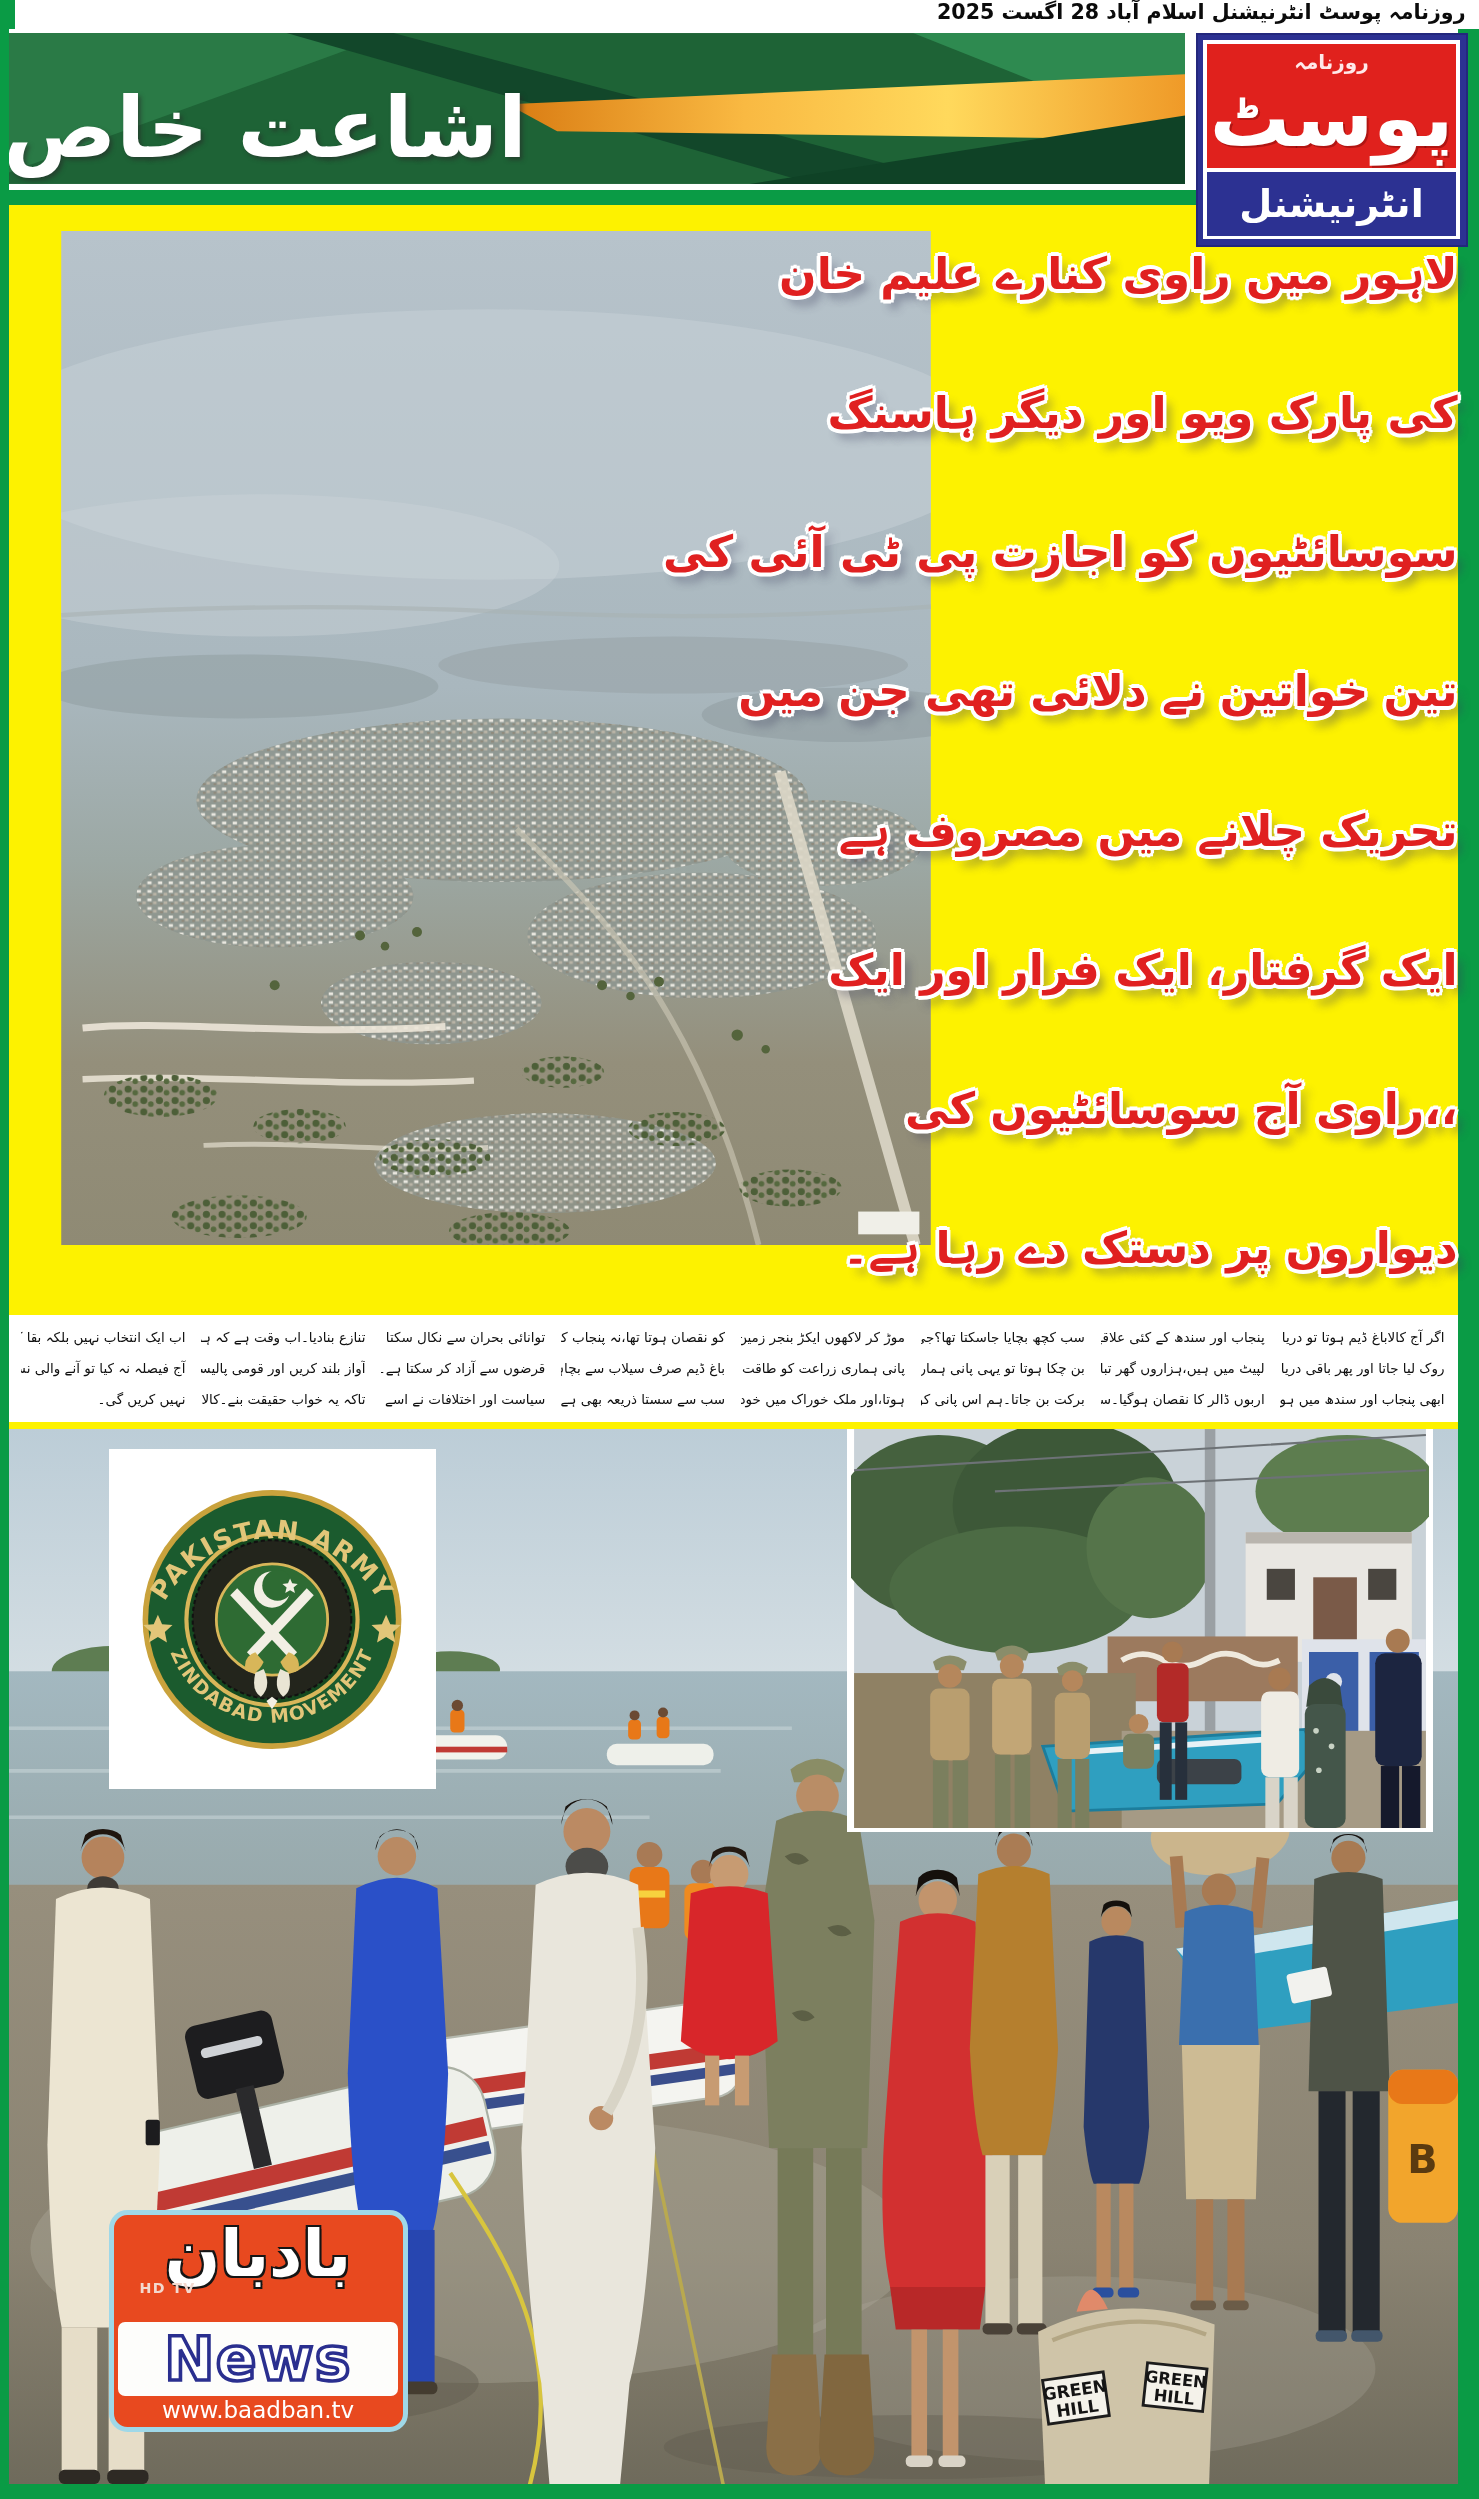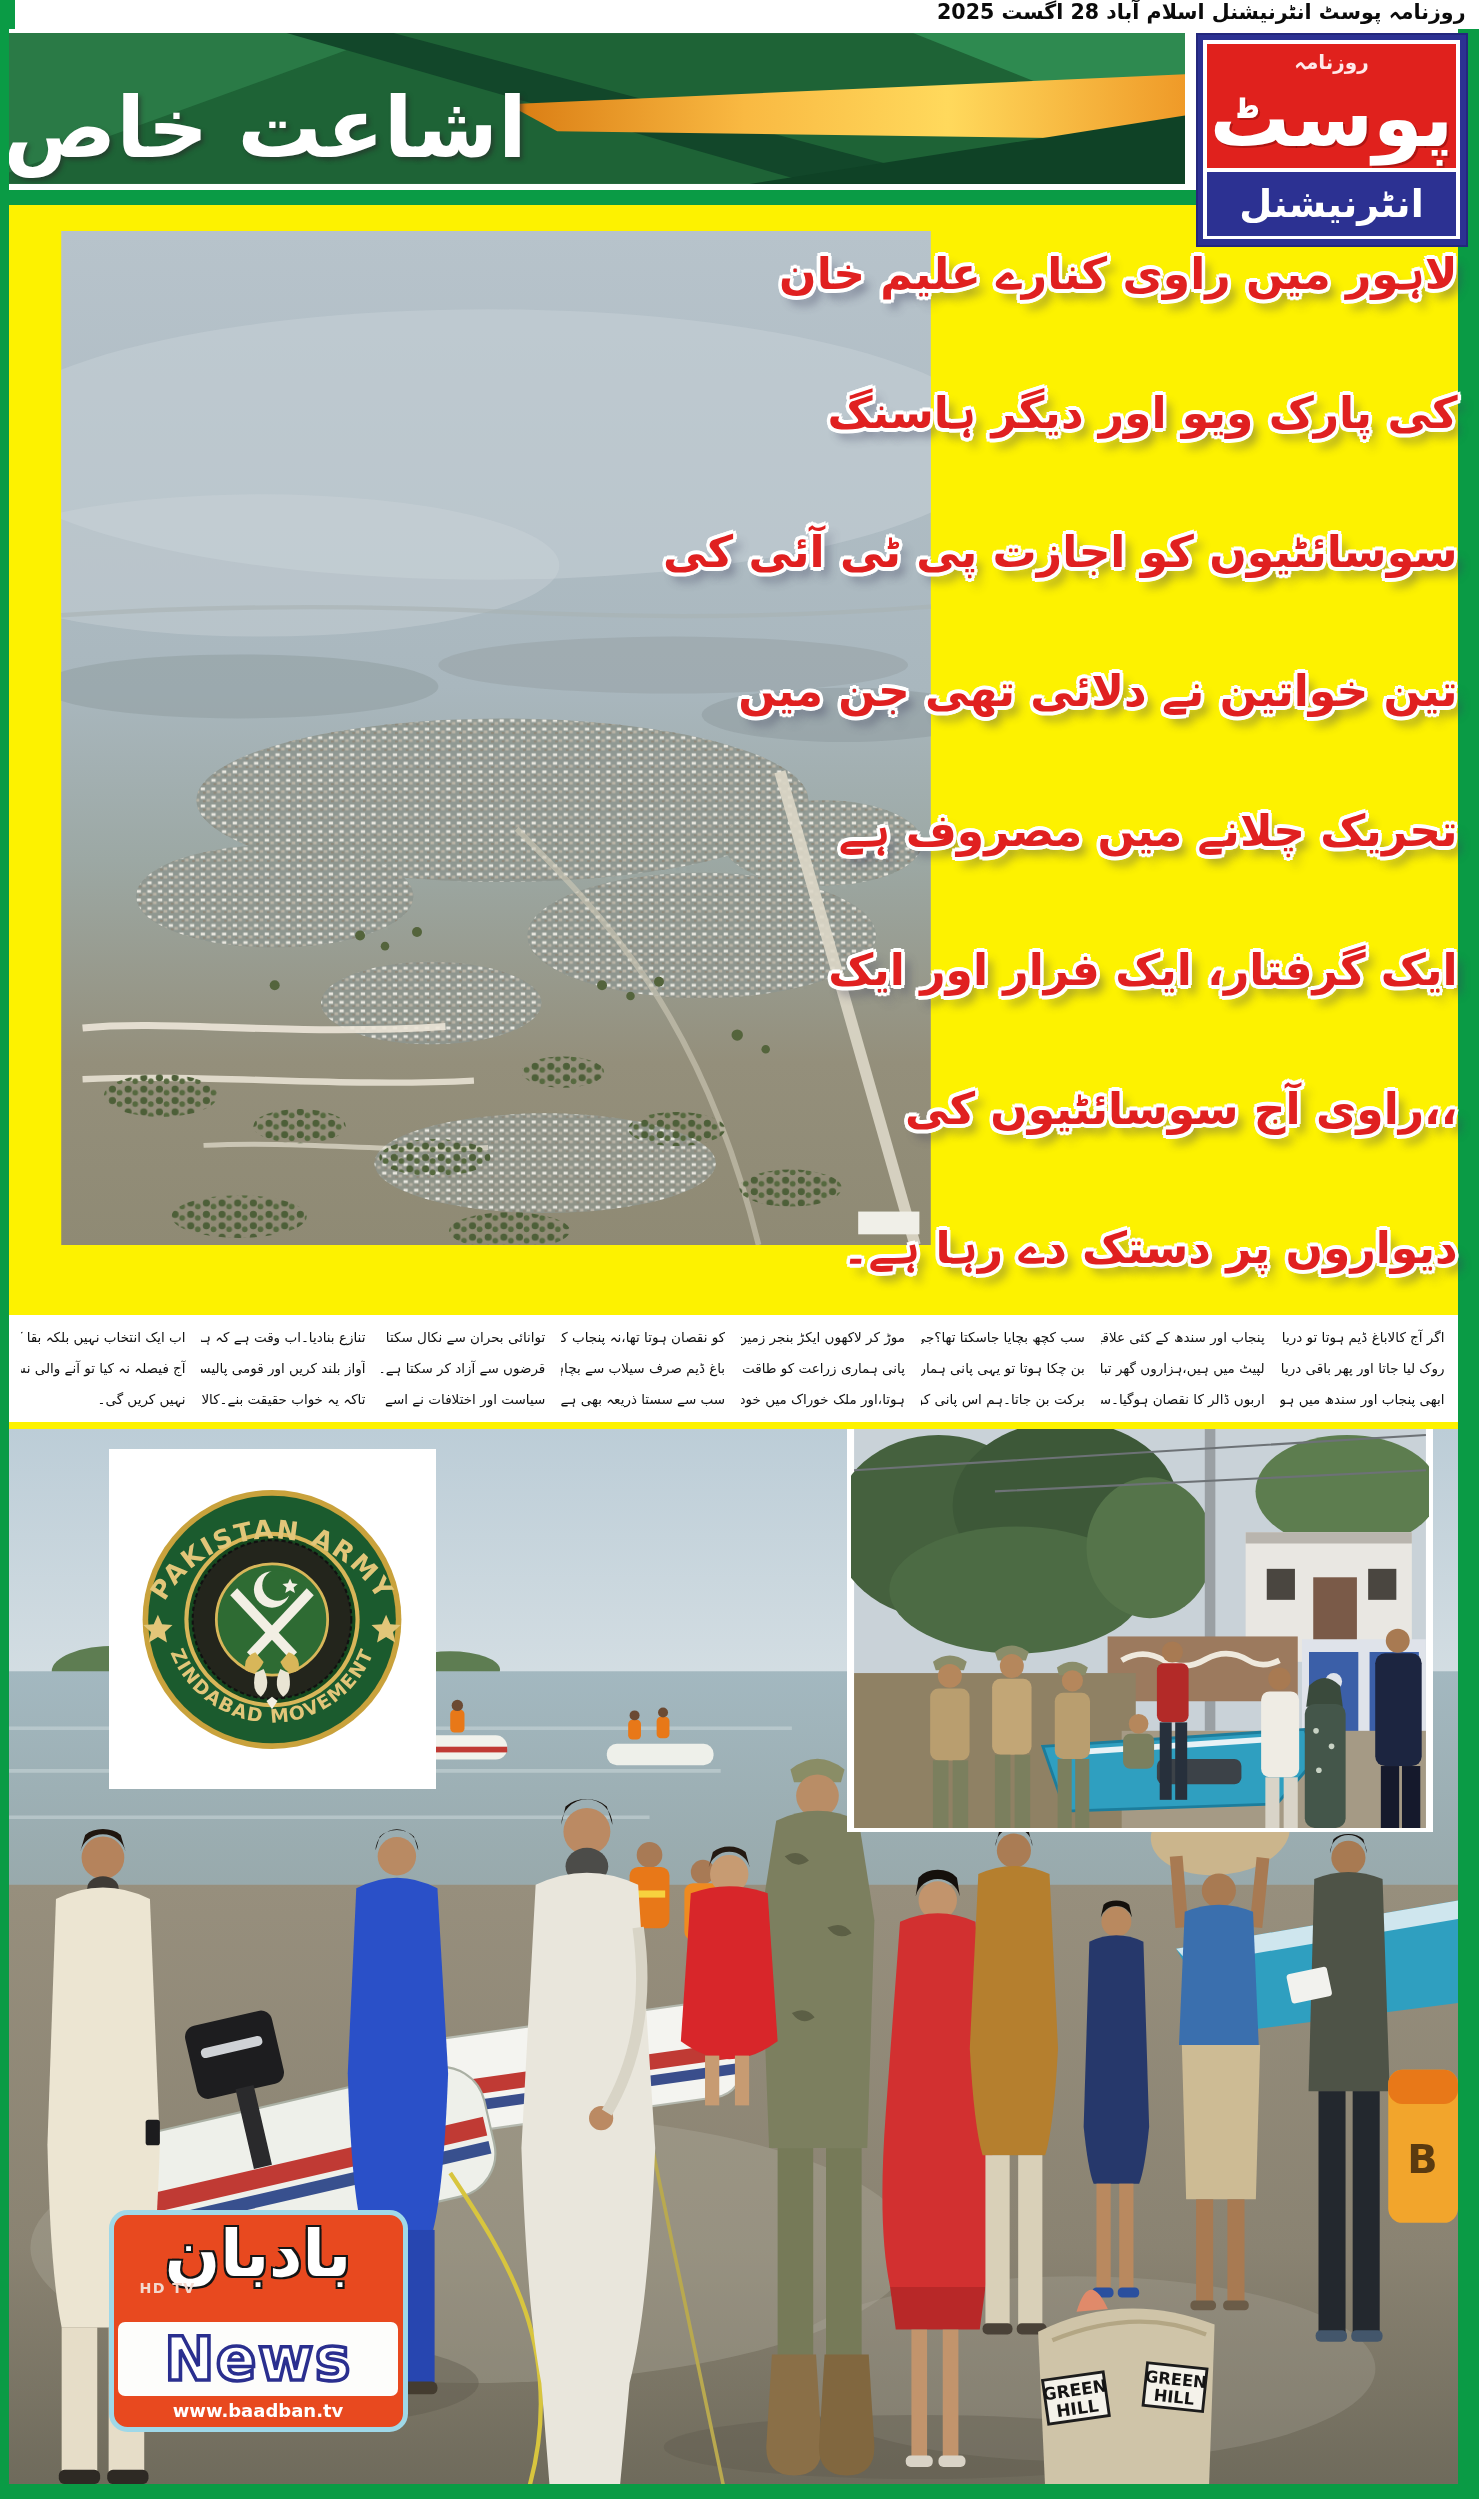--- a/index.html
+++ b/index.html
@@ -35,21 +35,21 @@
   .army-box{left:100px;top:20px;width:327px;height:340px;background:#fff;display:flex;align-items:center;justify-content:center;z-index:4;}
   .inset-photo{left:838px;top:-5.7px;width:586px;height:409px;background:#fff;padding:4.3px;box-sizing:border-box;z-index:3;}
   .baadban{left:100px;top:781px;width:299px;height:222px;background:var(--baadban-orange,#e8491f);
         border:5px solid #9fd8e8;border-radius:18.5px;box-sizing:border-box;z-index:4;overflow:hidden;}
   .baadban-top{position:relative;height:107px;}
   .baadban-name{position:absolute;left:0;right:0;top:1.4px;text-align:center;color:#fff;font-size:65px;font-weight:bold;direction:rtl;
         text-shadow:-2.1px -2.1px 0 #151515,2.1px -2.1px 0 #151515,-2.1px 2.1px 0 #151515,2.1px 2.1px 0 #151515;}
   .baadban-hd{position:absolute;left:26px;top:65px;color:#f3d9cf;font-size:14.2px;font-weight:bold;letter-spacing:1.4px;}
   .baadban-news{height:74px;margin:0 4.3px;background:#fdfdfb;border-radius:7px;display:flex;align-items:center;justify-content:center;}
   .baadban-news span{font-size:60px;font-weight:bold;color:#fff;-webkit-text-stroke:3.6px #2a2f8f;letter-spacing:1.4px;}
-  .baadban-url{height:28.5px;display:flex;align-items:center;justify-content:center;color:#fff;font-size:18px;font-weight:bold;}
+  .baadban-url{height:28.5px;display:flex;align-items:center;justify-content:center;color:#fff;font-size:23px;font-weight:normal;}
   svg text{font-family:"DejaVu Sans","Liberation Sans",sans-serif;}
 </style>
 </head>
 <body>
 
 <div class="page">
 
   <div class="abs header-strip">
     <div class="abs date-line">روزنامہ پوسٹ انٹرنیشنل اسلام آباد 28 اگست 2025</div>
   </div>

